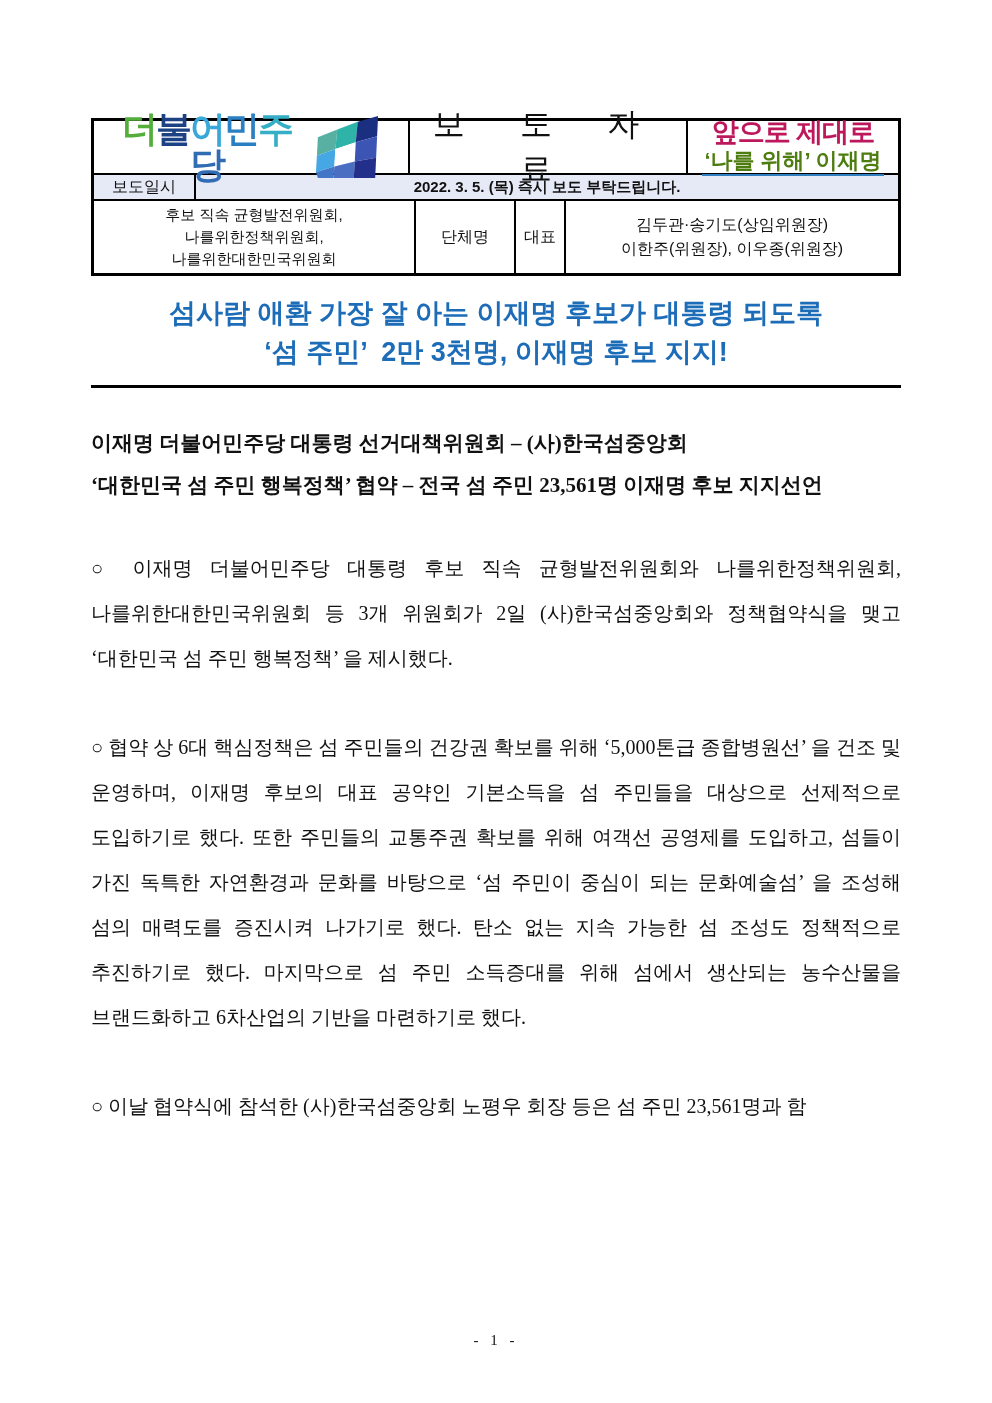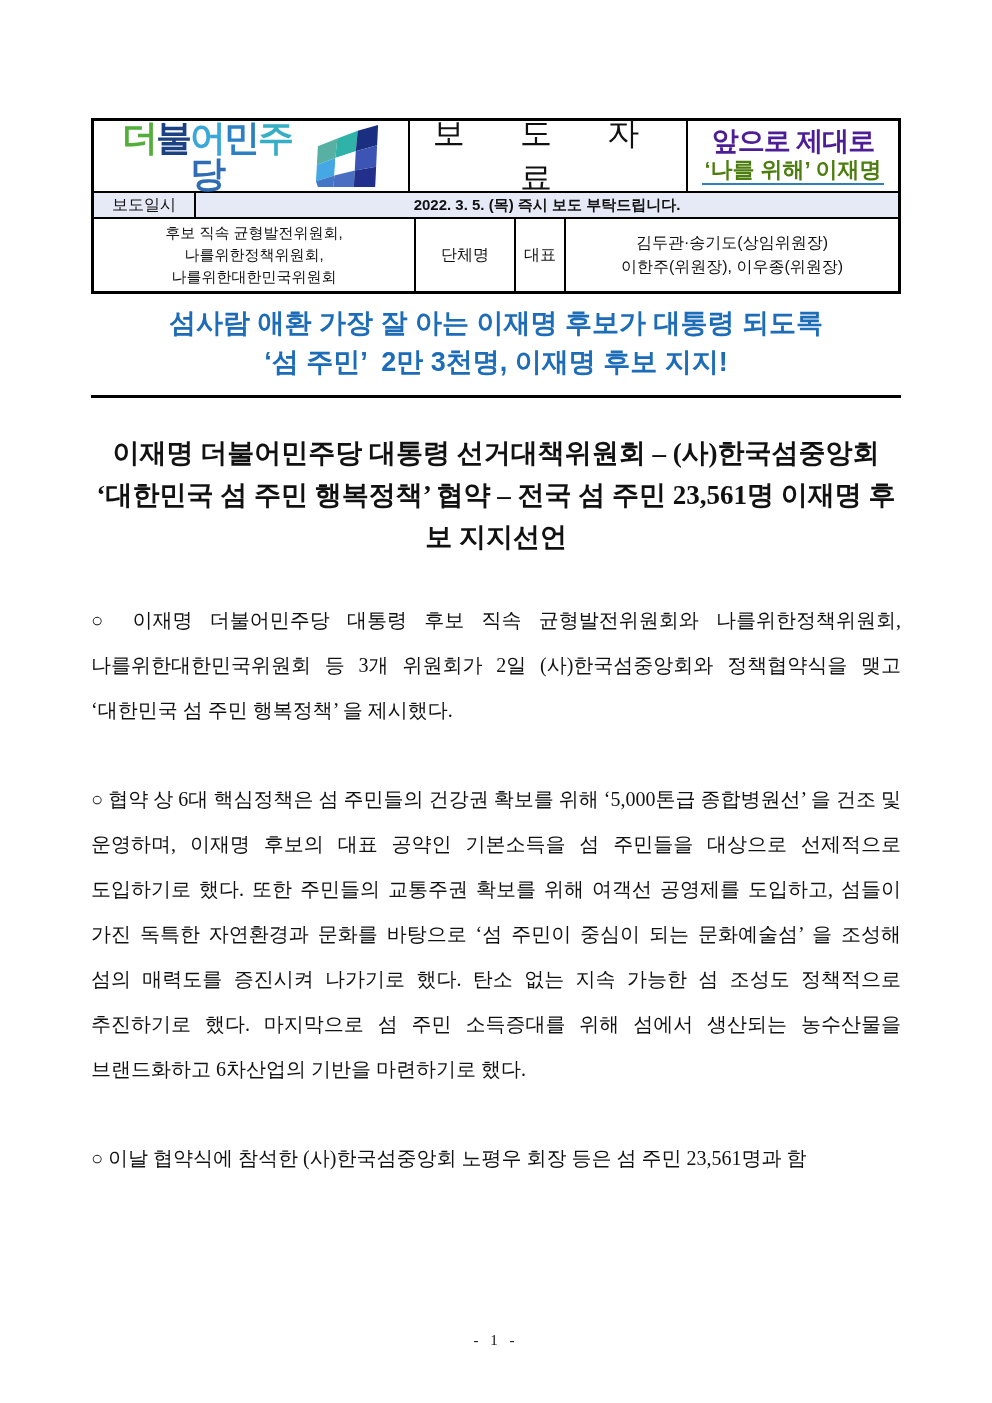--- a/index.html
+++ b/index.html
@@ -14,26 +14,26 @@
   .press-table { border:3px solid #000; background:#fff; }
   .trow { display:flex; align-items:stretch; }
   .trow + .trow { border-top:2px solid #000; }
   .tcell {
     display:flex; flex-direction:column; align-items:center; justify-content:center;
     text-align:center; font-family:"Liberation Sans", sans-serif;
   }
   .tcell + .tcell { border-left:2px solid #000; }
   .pre { white-space:pre-line; }
 
-  .header-row { height:70px;gap:24px; }
+  .header-row { height:52px;gap:24px; }
   .logo-cell  { width:290px; flex-direction:row; justify-content:flex-start; padding-left:14px; gap:8px; overflow:visible; }
   .logo-text  { font-size:36px; font-weight:bold; letter-spacing:-2px; line-height:1; }
   .title-cell { flex:1; font-family:Liberation Mono, monospace; font-size:32px; letter-spacing:18px; padding-left:18px; }
   .slogan-cell{ width:212px; line-height:1.1; padding:4px 0; }
-  .slogan-1   { font-family:"Liberation Sans", sans-serif; font-weight:bold; font-size:27px; letter-spacing:-1px; color:#4c1d95; }
+  .slogan-1   { font-family:"Liberation Sans", sans-serif; font-weight:bold; font-size:27px; letter-spacing:-1px; color:#be185d; }
   .slogan-2   { font-family:"Liberation Sans", sans-serif; font-weight:bold; font-size:22px; color:#4d7c0f;
                 border-bottom:2px solid #2f7fc1; padding:1px 2px 1px 2px; margin-top:1px; }
 
   .lavender { background:#e6eaf7; }
   .release-row { height:26px; }
   .label-cell  { width:100px; font-size:16px; }
   .release-val { flex:1; font-size:15px; font-weight:bold; }
 
   .org-row     { height:74px; }
   .org-val     { width:320px; font-size:15px; line-height:22px; }
@@ -41,31 +41,31 @@
   .rep-val     { flex:1; font-size:16px; line-height:24px; }
 
   .contact-row { height:50px; }
   .contact-val { width:320px; font-size:15px; line-height:21px; }
   .mark-cell   { font-size:18px; font-weight:bold; }
   .w70 { width:70px; } .w55 { width:55px; } .w52 { width:52px; }
   .empty-cell  { flex:1; }
 
   
   .headline {
-    margin-top:10px; text-align:center;
+    margin-top:18px; text-align:center;
     font-family:"Liberation Sans", sans-serif; font-weight:bold;
     font-size:27px; line-height:39px; letter-spacing:0px;
   }
   .headline div { white-space:pre; }
   .rule { border-top:3px solid #000; margin-top:13px; }
 
   
   .subtitle {
-    margin-top:34px; text-align:center; font-weight:bold;
-    font-size:27px; line-height:42px;
+    margin-top:34px; text-align:left; font-weight:bold;
+    font-size:21px; line-height:42px;
   }
 
   
   .body-text { margin-top:40px; }
   .para {
     font-size:20px; line-height:45px; text-align:justify;
     word-break:keep-all; margin-bottom:44px;
   }
   .para:last-child { margin-bottom:0; }
 

